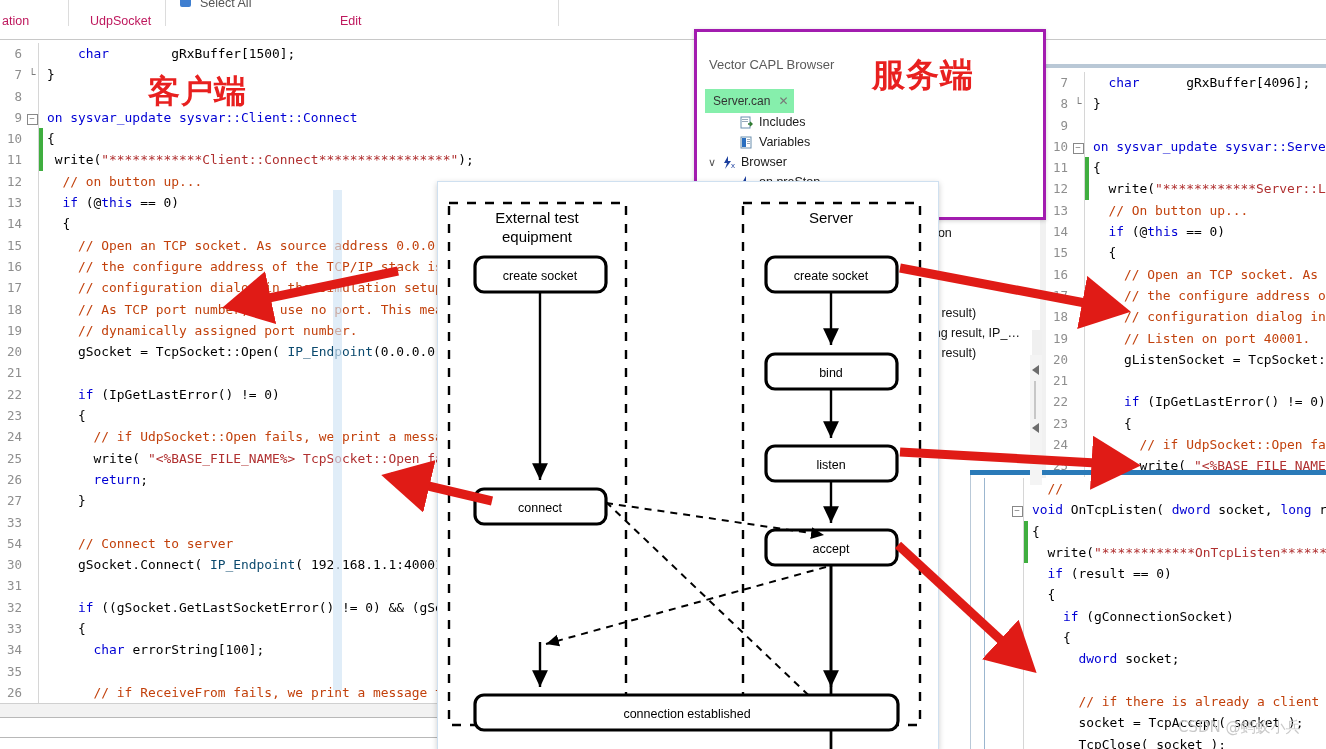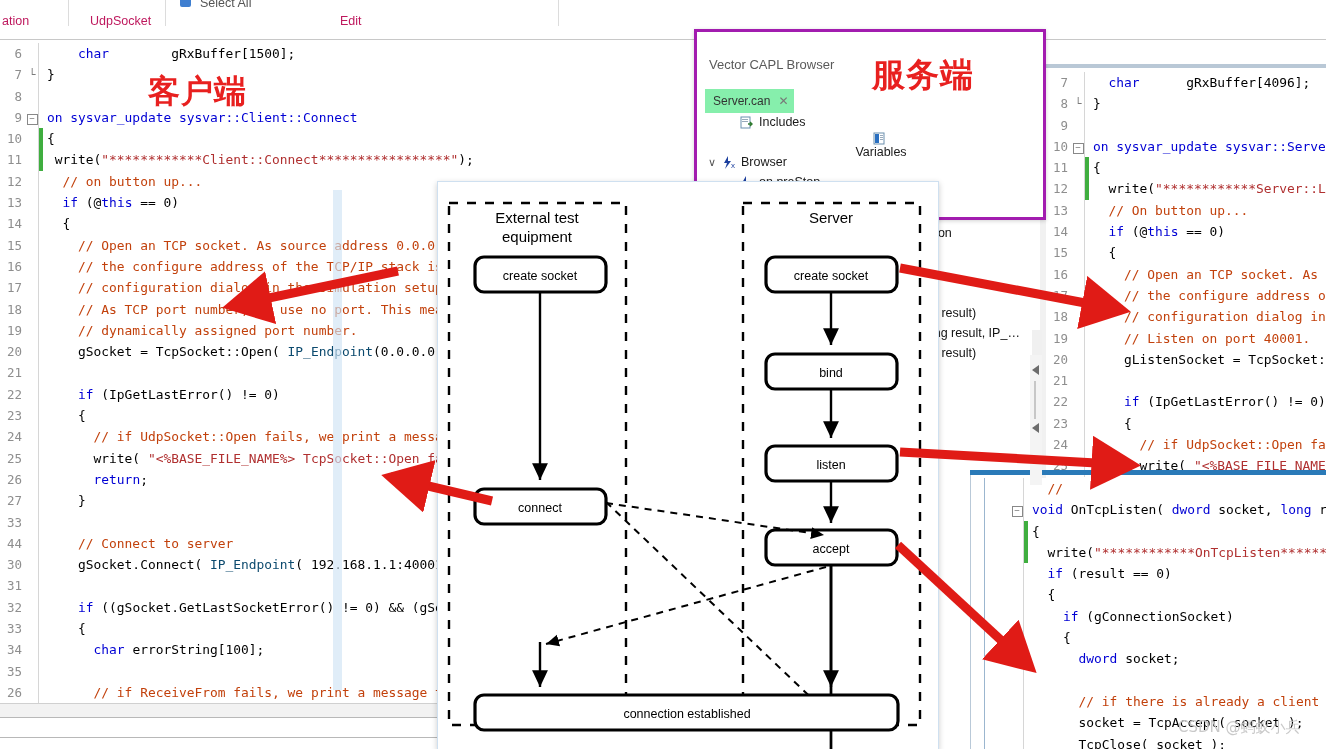--- a/index.html
+++ b/index.html
@@ -117,21 +117,21 @@
     <div class="gutter-row"><div class="ln">19</div><div class="fold"></div><div class="sep"></div><div class="mark"></div><div class="codetxt">    <span class="cm">// dynamically assigned port number.</span></div></div>
     <div class="gutter-row"><div class="ln">20</div><div class="fold"></div><div class="sep"></div><div class="mark"></div><div class="codetxt">    gSocket = TcpSocket::Open( <span class="ty">IP_Endpoint</span>(0.0.0.0) );</div></div>
     <div class="gutter-row"><div class="ln">21</div><div class="fold"></div><div class="sep"></div><div class="mark"></div><div class="codetxt"></div></div>
     <div class="gutter-row"><div class="ln">22</div><div class="fold"></div><div class="sep"></div><div class="mark"></div><div class="codetxt">    <span class="kw">if</span> (IpGetLastError() != 0)</div></div>
     <div class="gutter-row"><div class="ln">23</div><div class="fold"></div><div class="sep"></div><div class="mark"></div><div class="codetxt">    {</div></div>
     <div class="gutter-row"><div class="ln">24</div><div class="fold"></div><div class="sep"></div><div class="mark"></div><div class="codetxt">      <span class="cm">// if UdpSocket::Open fails, we print a message to t</span></div></div>
     <div class="gutter-row"><div class="ln">25</div><div class="fold"></div><div class="sep"></div><div class="mark"></div><div class="codetxt">      write( <span class="str">"&lt;%BASE_FILE_NAME%&gt; TcpSocket::Open failed wi</span></div></div>
     <div class="gutter-row"><div class="ln">26</div><div class="fold"></div><div class="sep"></div><div class="mark"></div><div class="codetxt">      <span class="kw">return</span>;</div></div>
     <div class="gutter-row"><div class="ln">27</div><div class="fold"></div><div class="sep"></div><div class="mark"></div><div class="codetxt">    }</div></div>
     <div class="gutter-row"><div class="ln">33</div><div class="fold"></div><div class="sep"></div><div class="mark"></div><div class="codetxt"></div></div>
-    <div class="gutter-row"><div class="ln">44</div><div class="fold"></div><div class="sep"></div><div class="mark"></div><div class="codetxt">    <span class="cm">// Connect to server</span></div></div>
+    <div class="gutter-row"><div class="ln">54</div><div class="fold"></div><div class="sep"></div><div class="mark"></div><div class="codetxt">    <span class="cm">// Connect to server</span></div></div>
     <div class="gutter-row"><div class="ln">30</div><div class="fold"></div><div class="sep"></div><div class="mark"></div><div class="codetxt">    gSocket.Connect( <span class="ty">IP_Endpoint</span>( 192.168.1.1:40001 ) );</div></div>
     <div class="gutter-row"><div class="ln">31</div><div class="fold"></div><div class="sep"></div><div class="mark"></div><div class="codetxt"></div></div>
     <div class="gutter-row"><div class="ln">32</div><div class="fold"></div><div class="sep"></div><div class="mark"></div><div class="codetxt">    <span class="kw">if</span> ((gSocket.GetLastSocketError() != 0) &amp;&amp; (gSocket.Ge</div></div>
     <div class="gutter-row"><div class="ln">33</div><div class="fold"></div><div class="sep"></div><div class="mark"></div><div class="codetxt">    {</div></div>
     <div class="gutter-row"><div class="ln">34</div><div class="fold"></div><div class="sep"></div><div class="mark"></div><div class="codetxt">      <span class="kw">char</span> errorString[100];</div></div>
     <div class="gutter-row"><div class="ln">35</div><div class="fold"></div><div class="sep"></div><div class="mark"></div><div class="codetxt"></div></div>
     <div class="gutter-row"><div class="ln">26</div><div class="fold"></div><div class="sep"></div><div class="mark"></div><div class="codetxt">      <span class="cm">// if ReceiveFrom fails, we print a message to the w</span></div></div>
   </div>
 <div id="left-vscroll"></div>
 <div id="left-bottom1"></div>
@@ -211,21 +211,21 @@
         <span class="tico">
           <svg width="13" height="13">
             <rect x="1" y="1" width="9" height="11" fill="#fff" stroke="#6b8fae"></rect>
             <rect x="2" y="3" width="6" height="1" fill="#9ab"></rect>
             <rect x="2" y="5" width="6" height="1" fill="#9ab"></rect>
             <path d="M8,8 L12,8 M10,6 L12,8 L10,10" stroke="#2f7a2f" fill="none" stroke-width="1.4"></path>
           </svg>
         </span>
         <span style="padding-left: 4px;">Includes</span>
       </div>
-      <div class="tnode" style="padding-left: 18px; flex-direction: column;">
+      <div class="tnode" style="padding-left: 18px;">
         <span class="chev"></span>
         <span class="tico">
           <svg width="13" height="13">
             <rect x="1" y="1" width="10" height="11" fill="#fff" stroke="#6b8fae"></rect>
             <rect x="2" y="2" width="4" height="9" fill="#2a6fc0"></rect>
             <rect x="7" y="3" width="3" height="1" fill="#9ab"></rect>
             <rect x="7" y="5" width="3" height="1" fill="#9ab"></rect>
             <rect x="7" y="7" width="3" height="1" fill="#9ab"></rect>
           </svg>
         </span>

